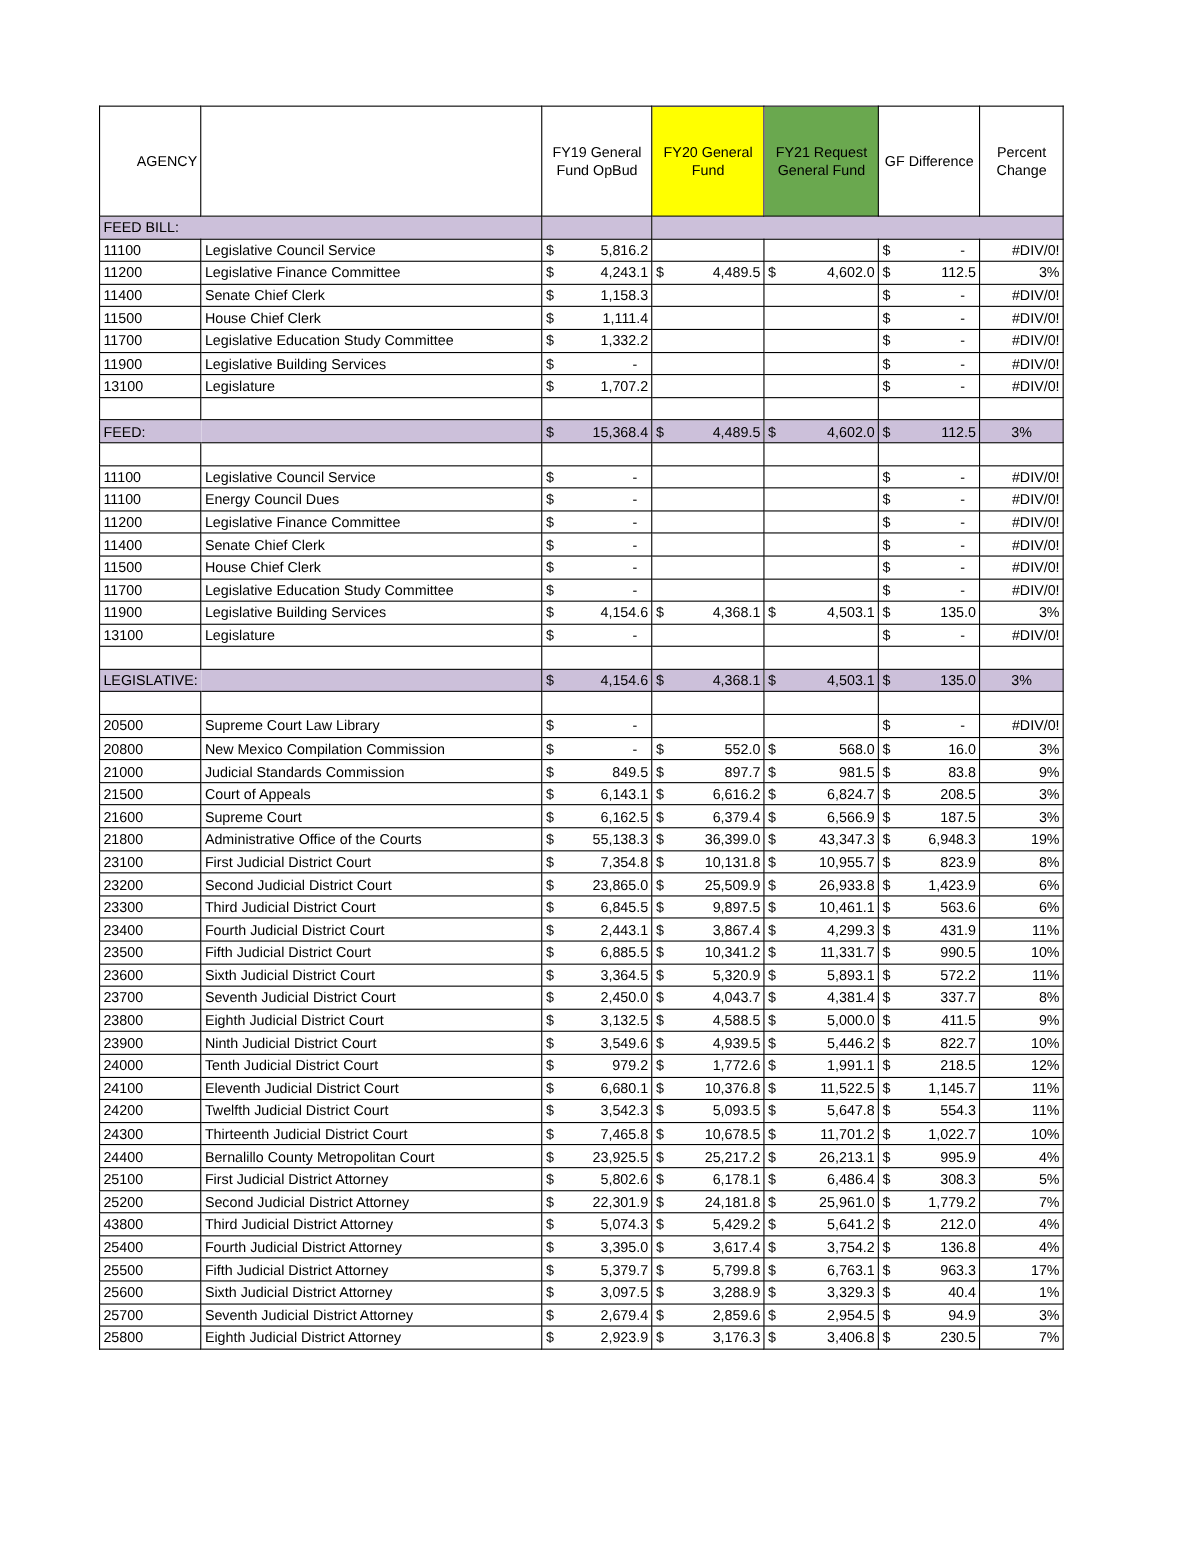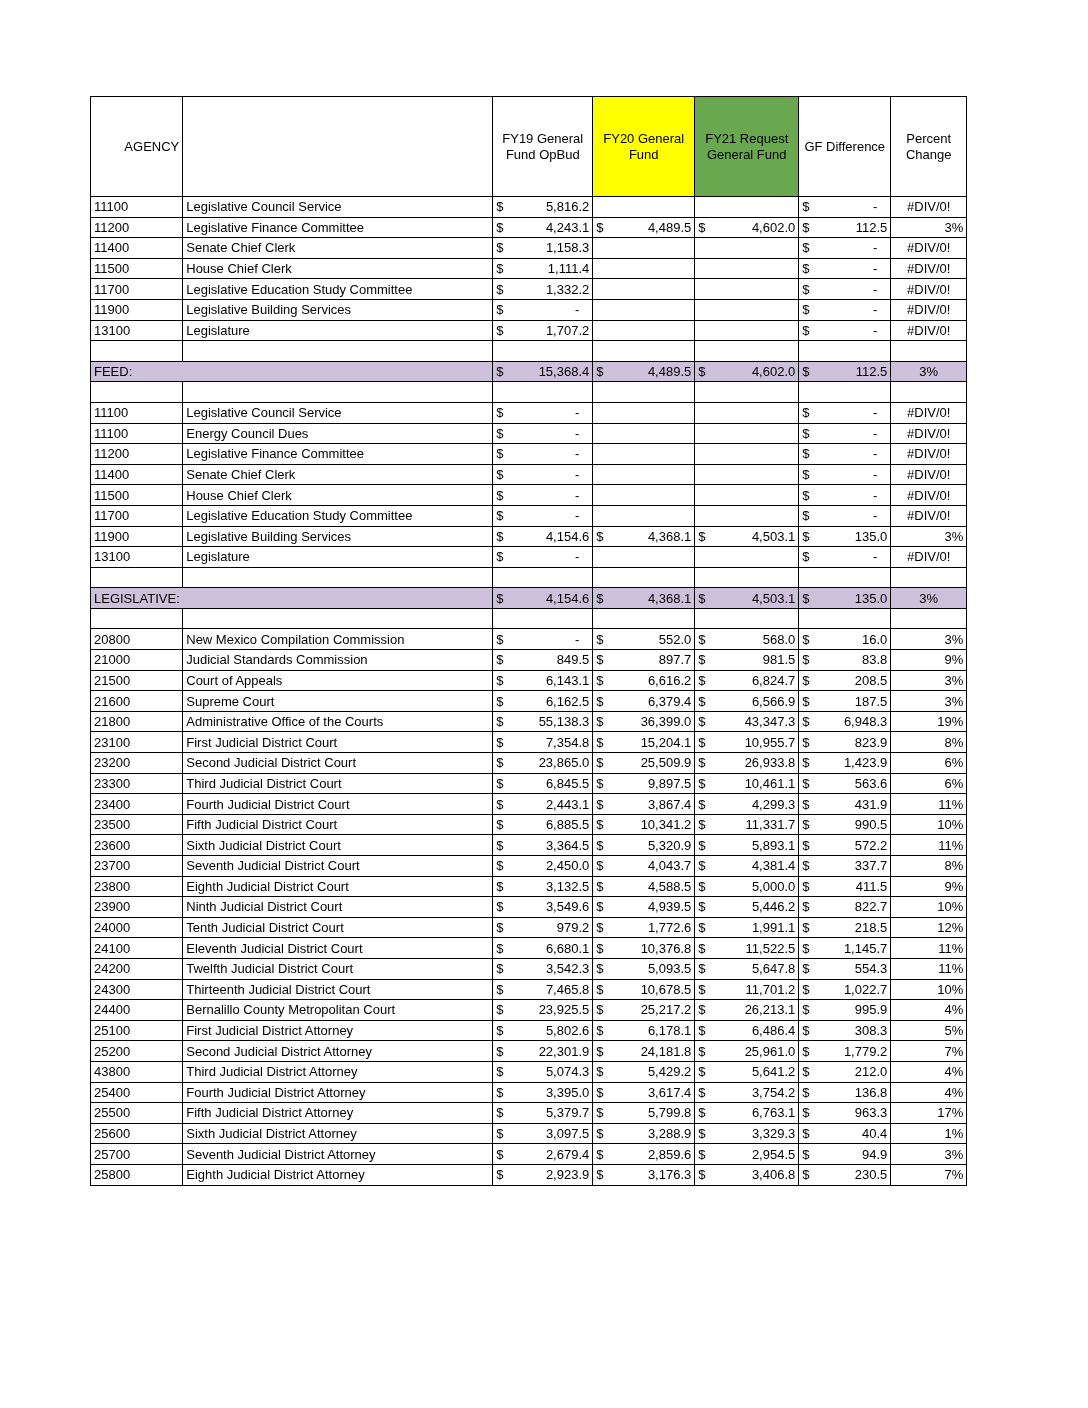--- a/index.html
+++ b/index.html
@@ -16,21 +16,21 @@
   .c-gf { width: 92px; }
   .c-pct { width: 76px; }
   .yellow { background: #ffff00; }
   .green { background: #6aa84f; margin-top: 33px; }
   .purple td { background: #ccc0da; }
   .money { display: flex; justify-content: space-between; }
   .money .d { }
   .money .v { text-align: right; }
   .money .v.dash { padding-right: 10px; }
   .pct { text-align: right; }
-  .pct.div { text-align: center; }
+  .pct.div { }
   .pct.center { text-align: center; }
   .nb-r { border-right: none !important; }
   .nb-l { border-left: none !important; }
 </style>
 </head>
 <body>
 
 <table class="sheet">
   <colgroup>
     <col class="c-ag">
@@ -44,20 +44,25 @@
   <tbody id="tbody">
     <tr class="hdr">
       <td class="left">AGENCY</td>
       <td></td>
       <td>FY19 General Fund OpBud</td>
       <td class="yellow">FY20 General Fund</td>
       <td class="green">FY21 Request General Fund</td>
       <td>GF Difference</td>
       <td>Percent Change</td>
     </tr>
+  <tr class="purple">
+        <td colspan="2">FEED BILL:</td>
+        <td></td>
+        <td colspan="4"></td>
+      </tr>
       <tr>
         <td>11100</td>
         <td>Legislative Council Service</td>
         <td>
           <div class="money">
             <span class="d">$</span>
             <span class="v">5,816.2</span>
           </div>
         </td>
         <td></td>
@@ -444,20 +449,39 @@
       <tr>
         <td></td>
         <td></td>
         <td></td>
         <td></td>
         <td></td>
         <td></td>
         <td></td>
       </tr>
       <tr>
+        <td>20500</td>
+        <td>Supreme Court Law Library</td>
+        <td>
+          <div class="money">
+            <span class="d">$</span>
+            <span class="v dash">-</span>
+          </div>
+        </td>
+        <td></td>
+        <td></td>
+        <td>
+          <div class="money">
+            <span class="d">$</span>
+            <span class="v dash">-</span>
+          </div>
+        </td>
+        <td class="pct div">#DIV/0!</td>
+      </tr>
+      <tr>
         <td>20800</td>
         <td>New Mexico Compilation Commission</td>
         <td>
           <div class="money">
             <span class="d">$</span>
             <span class="v dash">-</span>
           </div>
         </td>
         <td>
           <div class="money">
@@ -600,21 +624,21 @@
         <td>First Judicial District Court</td>
         <td>
           <div class="money">
             <span class="d">$</span>
             <span class="v">7,354.8</span>
           </div>
         </td>
         <td>
           <div class="money">
             <span class="d">$</span>
-            <span class="v">15,204.1</span>
+            <span class="v">10,131.8</span>
           </div>
         </td>
         <td>
           <div class="money">
             <span class="d">$</span>
             <span class="v">10,955.7</span>
           </div>
         </td>
         <td>
           <div class="money">

